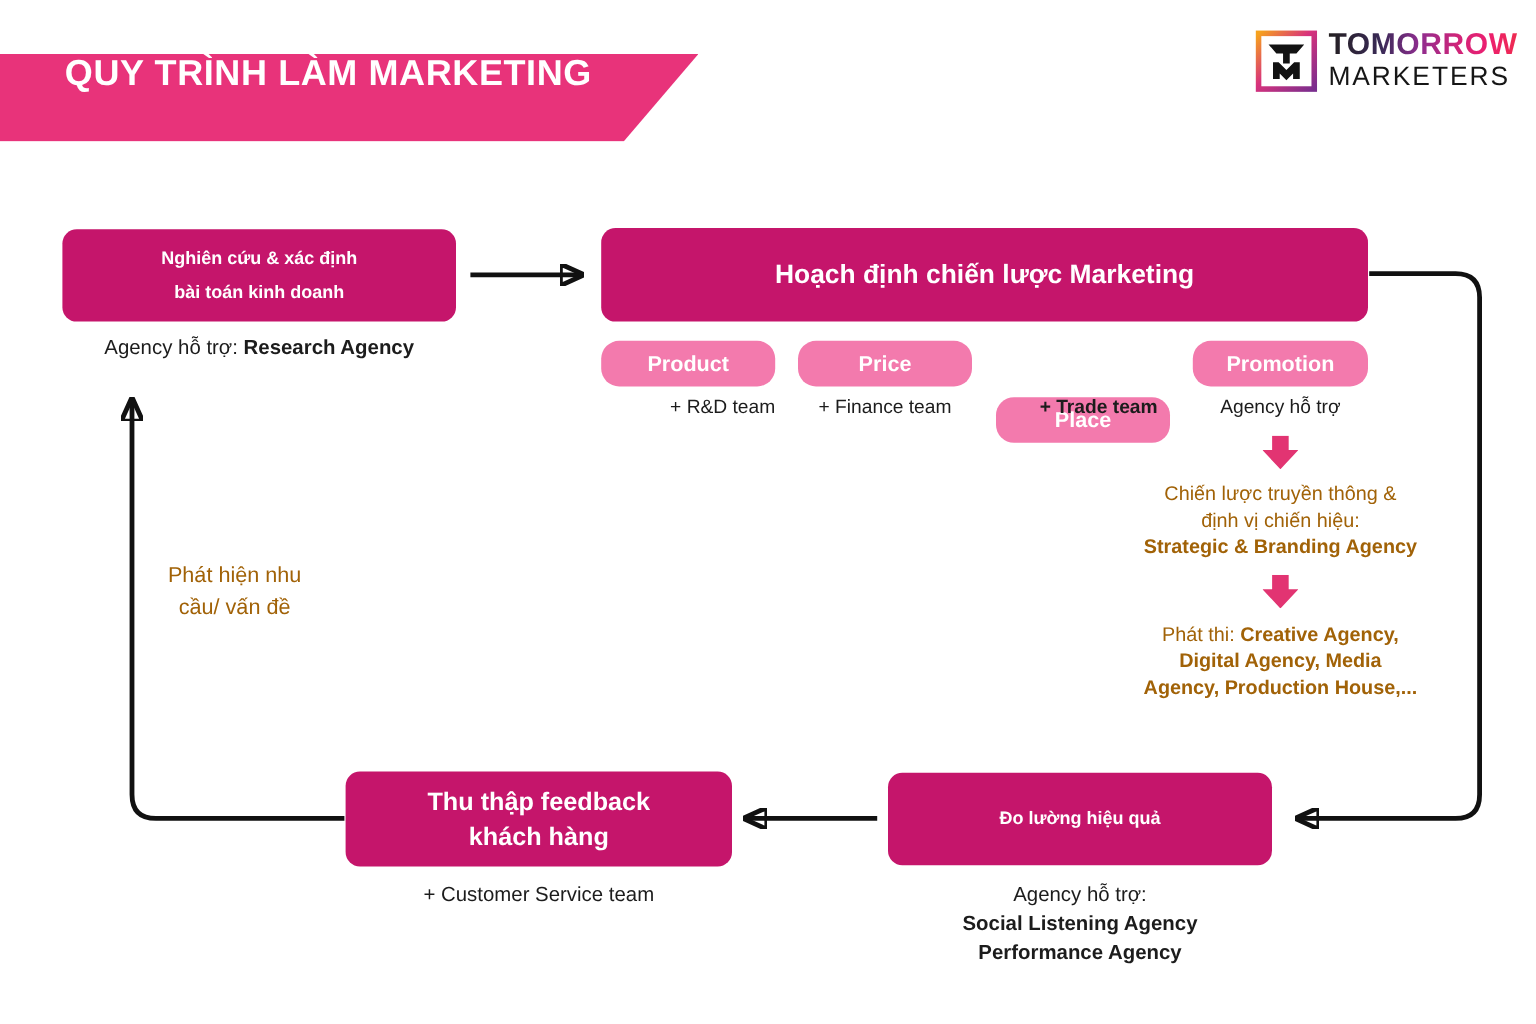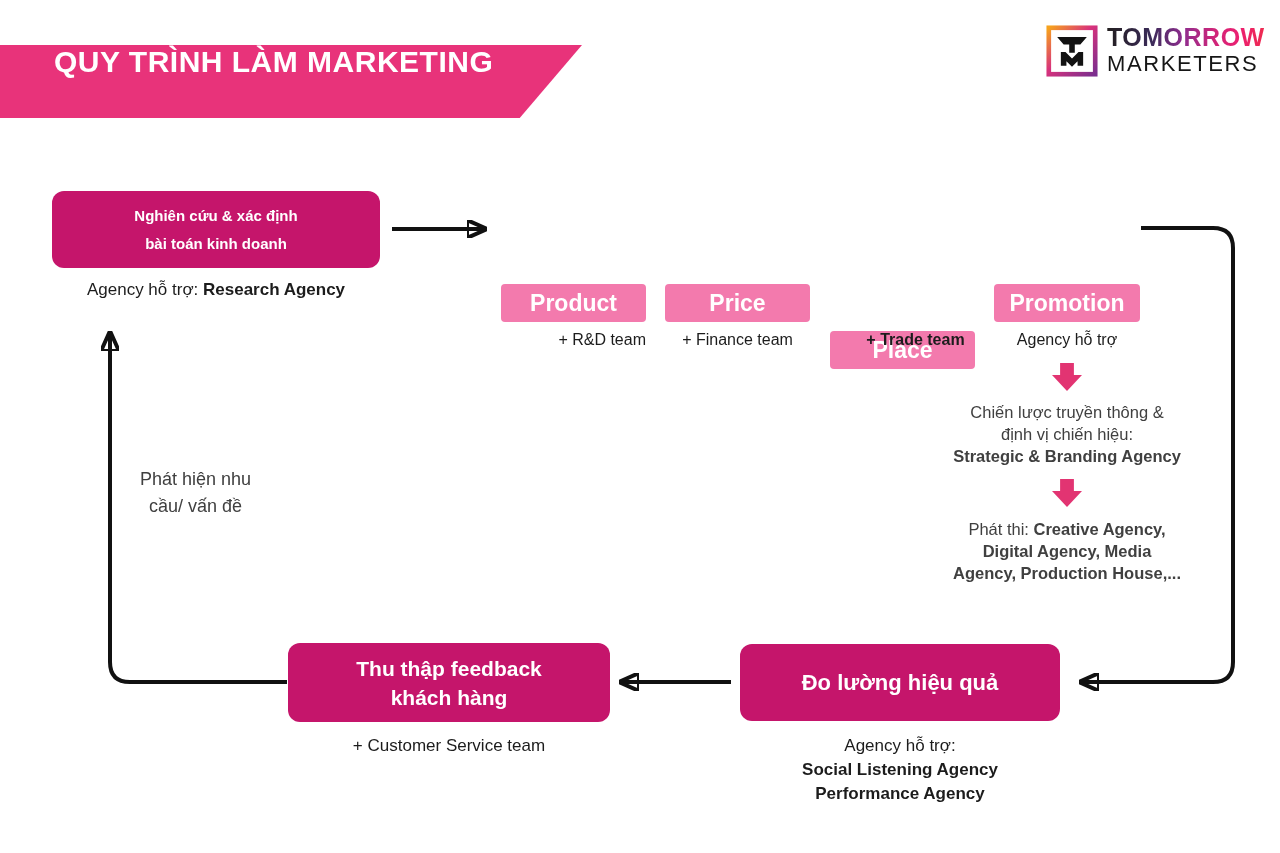--- a/index.html
+++ b/index.html
@@ -30,44 +30,44 @@
 
   
   .box {
     position:absolute; background:var(--box-pink,#c5156b); border-radius:12px;
     color:#fff; font-weight:bold; text-align:center;
     display:flex; flex-direction:column; align-items:center; justify-content:center;
   }
   .box-research { left:52px;  top:191px; width:328px; height:77px; font-size:15px; line-height:28px; }
   .box-strategy { left:501px; top:190px; width:639px; height:78px; font-size:22px; }
   .box-feedback { left:288px; top:643px; width:322px; height:79px; font-size:21px; line-height:29px; }
-  .box-measure  { left:740px; top:644px; width:320px; height:77px; font-size:22px; }
+  .box-measure  { left:740px; top:644px; width:320px; height:77px; font-size:15px; }
 
   
   .pill {
-    position:absolute; top:284px; height:38px; border-radius:4px;
-    background:var(--button-pink,#f37aad); color:#fff; font-weight:bold; font-size:23px;
+    position:absolute; top:284px; height:38px; border-radius:15px;
+    background:var(--button-pink,#f37aad); color:#fff; font-weight:bold; font-size:18px;
     display:flex; align-items:center; justify-content:center;
   }
   .pill-product   { left:501px; width:145px; }
   .pill-price     { left:665px; width:145px; }
   .pill-place     { left:830px; width:145px;margin-top:47px; }
   .pill-promotion { left:994px; width:146px; }
 
   
   .caption { position:absolute; text-align:center; font-size:16px; color:#1c1c1c; }
   .cap-research { left:52px;  top:280px; width:328px; font-size:17px; }
   .cap-product  { left:501px; top:331px; width:145px;text-align:right; }
   .cap-price    { left:665px; top:331px; width:145px; }
   .cap-place    { left:843px; top:331px; width:145px;font-weight:bold; }
   .cap-promo    { left:994px; top:331px; width:146px; }
   .cap-feedback { left:288px; top:736px; width:322px; font-size:17px; }
   .cap-measure  { left:740px; top:734px; width:320px; font-size:17px; line-height:24px; }
 
-  .annot { position:absolute; text-align:center; font-size:16.5px; line-height:22px; color:#404040; }
+  .annot { position:absolute; text-align:center; font-size:16.5px; line-height:22px; color:#a16207; }
   .annot-1 { left:930px; top:401px; width:274px; }
   .annot-2 { left:930px; top:518px; width:274px; }
   .loop-label { left:118px; top:466px; width:155px; font-size:18px; line-height:27px; }
 
   .bold { font-weight:bold; }
 
   
   .block-arrow {
     position:absolute; width:30px; height:28px; background:var(--arrow-pink,#e23472);
     clip-path:polygon(27% 0,73% 0,73% 43%,100% 43%,50% 100%,0 43%,27% 43%);
@@ -120,20 +120,23 @@
     <path d="M731,682 L622,682" marker-end="url(#ah)"></path>
     <path d="M287,682 L130,682 Q110,682 110,662 L110,334" marker-end="url(#ah)"></path>
   </svg>
 
   <div class="box box-research">
     <div>Nghiên cứu &amp; xác định</div>
     <div>bài toán kinh doanh</div>
   </div>
   <div class="caption cap-research"><span>Agency hỗ trợ: </span><span class="bold">Research Agency</span></div>
 
+  <div class="box box-strategy">
+    <div>Hoạch định chiến lược Marketing</div>
+  </div>
 
   <div class="pill pill-product">Product</div>
   <div class="pill pill-price">Price</div>
   <div class="pill pill-place">Place</div>
   <div class="pill pill-promotion">Promotion</div>
 
   <div class="caption cap-product">+ R&amp;D team</div>
   <div class="caption cap-price">+ Finance team</div>
   <div class="caption cap-place">+ Trade team</div>
   <div class="caption cap-promo">Agency hỗ trợ</div>

